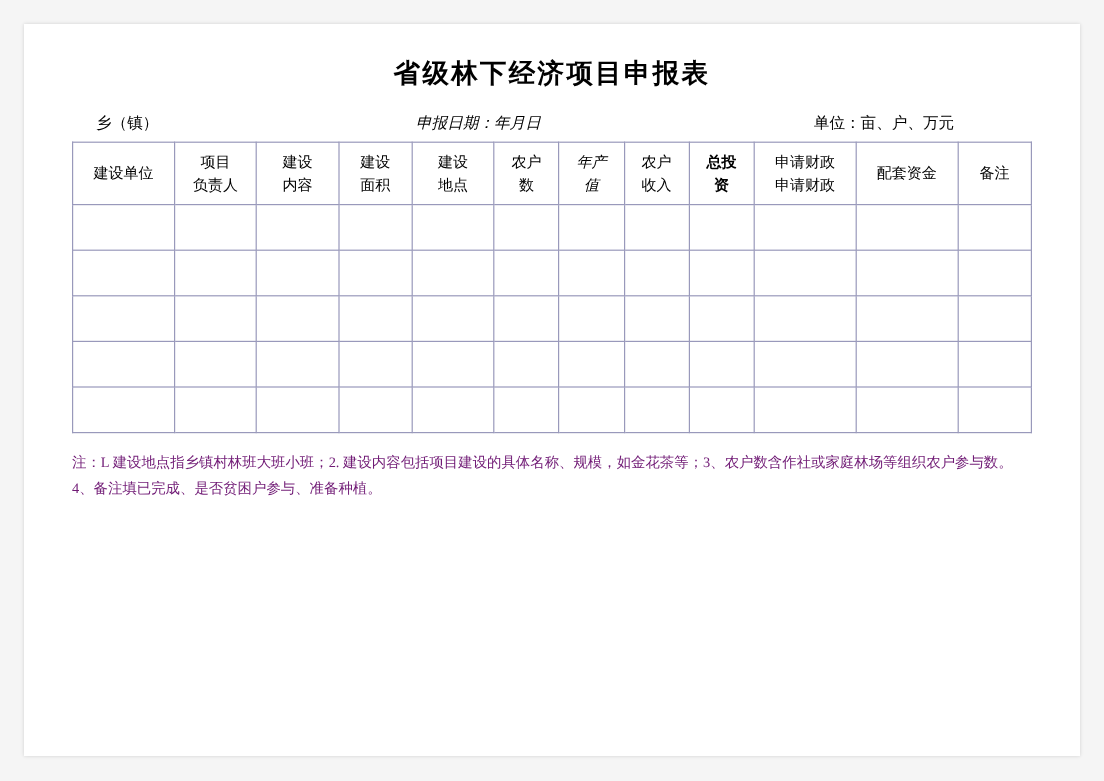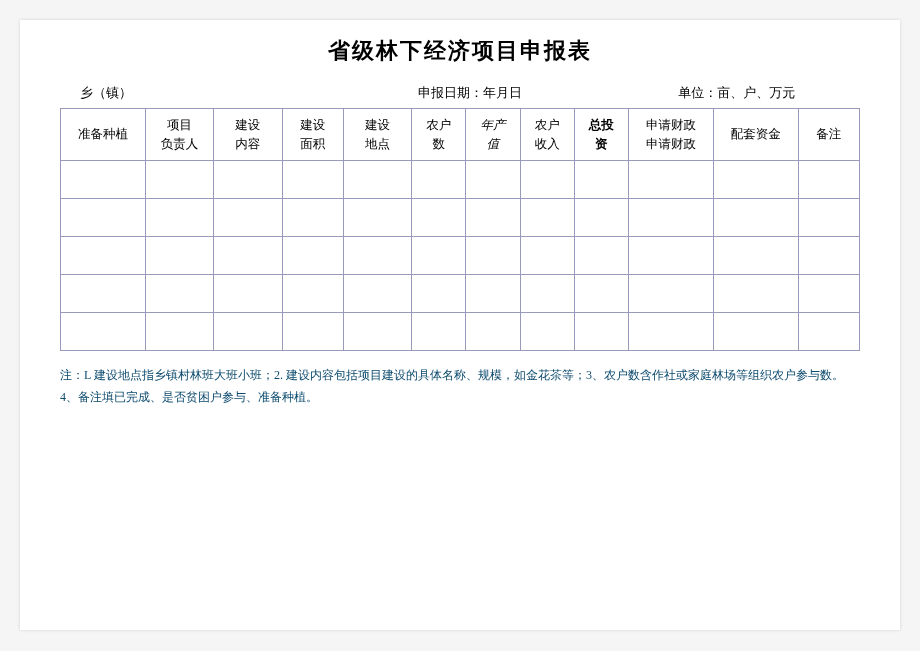--- a/index.html
+++ b/index.html
@@ -10,42 +10,42 @@
       display: flex;
       justify-content: center;
       align-items: flex-start;
       min-height: 651px;
       padding: 20px;
     }
     .page {
       background: #fff;
       width: 908px;
       min-height: 610px;
-      padding: 16px 40px 30px 40px;
+      padding: 26px 40px 30px 40px;
       box-shadow: 0 0 3px rgba(0,0,0,0.15);
     }
     .title {
       text-align: center;
       font-size: 22px;
       font-weight: bold;
       margin-bottom: 18px;
       letter-spacing: 2px;
     }
     .meta-row {
       display: flex;
       justify-content: space-between;
       margin-bottom: 6px;
       font-size: 13px;
     }
     .meta-row .meta-item {
       flex: 1;
       margin-left: 20px;
     }
     .meta-row .meta-item.center {
-      text-align: center;
+      font-style: italic;
     }
     .meta-row .meta-item.right {
       text-align: center;
     }
     table {
       width: 100%;
       border-collapse: collapse;
       border: 1.5px solid #9999bb;
       margin-bottom: 14px;
     }
@@ -60,41 +60,41 @@
     .header-row td {
       background: #fff;
       font-weight: normal;
     }
     .data-row td {
       height: 38px;
     }
     .note-section {
       font-size: 12px;
       line-height: 1.8;
-      color: #0c4a6e;
+      color: #701a75;
       margin-top: 4px;
     }
   </style>
 </head>
 <body>
 
 <div class="page">
   <div class="title">省级林下经济项目申报表</div>
 
   <div class="meta-row">
     <div class="meta-item">乡（镇）</div>
     <div class="meta-item center">申报日期：年月日</div>
     <div class="meta-item right">单位：亩、户、万元</div>
   </div>
 
   <table>
     <thead>
       <tr class="header-row">
         <td style="width:72px; height:52px;">
-          <span>准备种植</span>
+          <span>建设单位</span>
         </td>
         <td style="width:58px;margin-top:21px;">
           <span>项目</span><br>
           <span>负责人</span>
         </td>
         <td style="width:58px;">
           <span>建设</span><br>
           <span>内容</span>
         </td>
         <td style="width:52px;">

